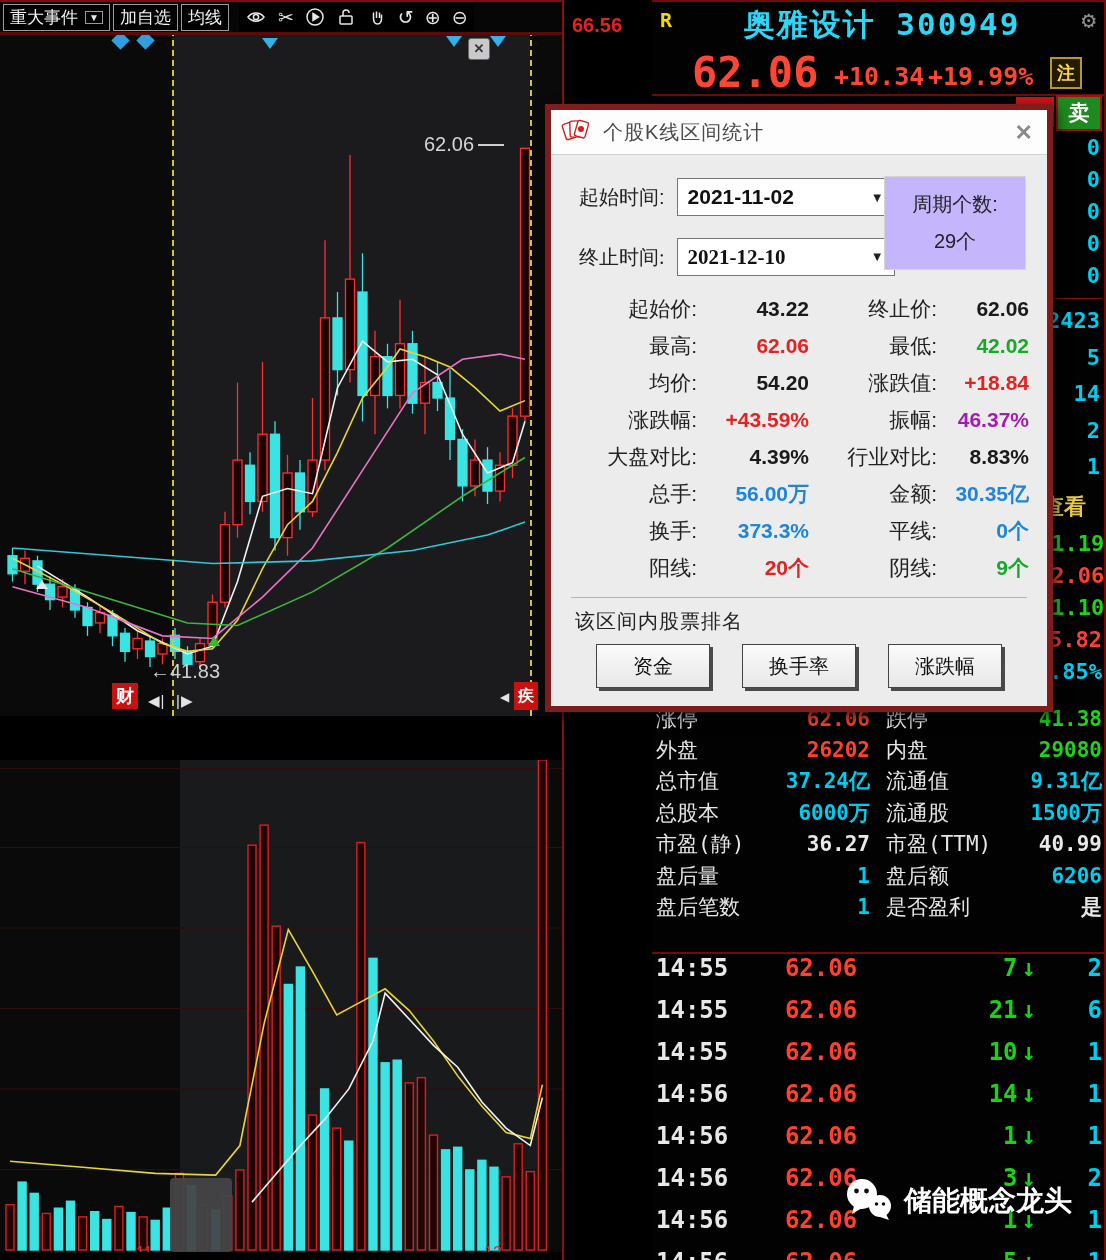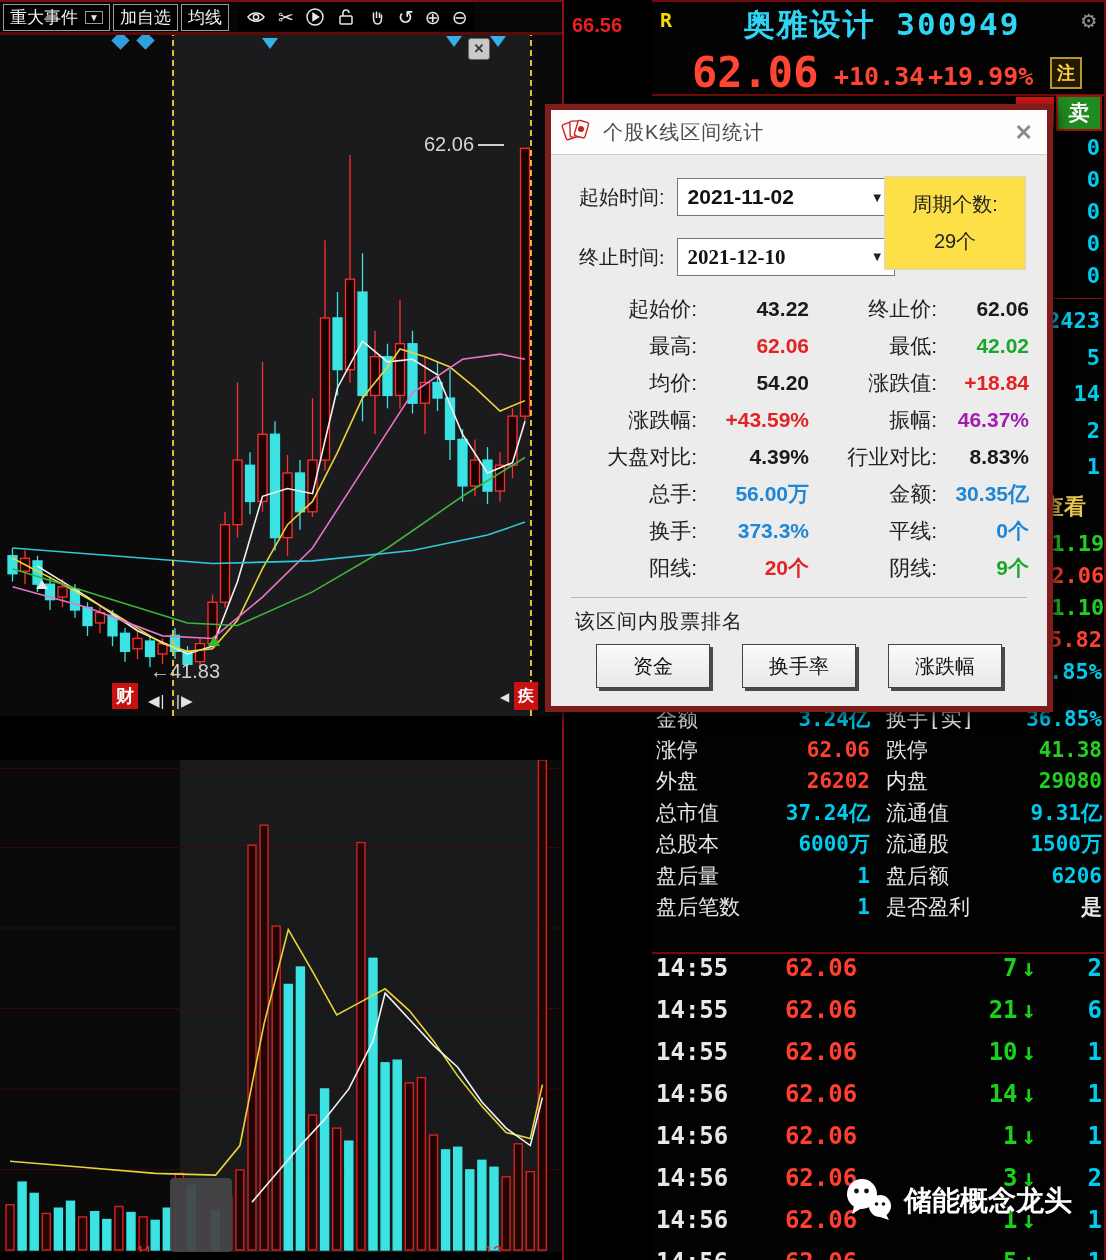--- a/index.html
+++ b/index.html
@@ -96,21 +96,21 @@
           border:6px solid #7f1d1d;box-shadow:4px 5px 12px rgba(0,0,0,.65);z-index:50;}
   .dtitle{position:absolute;left:0;top:0;width:100%;height:44px;background:#fdfdfd;border-bottom:1px solid #cfcfcf;
           display:flex;align-items:center;}
   .dtitle .ttext{margin-left:12px;font-size:20px;color:#4a4a4a;letter-spacing:1px;}
   .dclose{position:absolute;right:14px;top:10px;color:#8a8a8a;font-size:22px;font-weight:bold;}
   .dticon{margin-left:10px;}
   .drow{position:absolute;left:28px;display:flex;align-items:center;gap:12px;font-size:20px;color:#222;}
   .dsel{width:196px;height:36px;background:#fff;border:1px solid #777;display:flex;align-items:center;
         justify-content:space-between;padding:0 10px;font-size:21px;color:#111;font-weight:bold;}
   .dsel .arr{font-size:13px;color:#222;}
-  .pbox{position:absolute;left:333px;top:66px;width:140px;height:92px;background:#fde047;border:1px solid #d5d5d5;
+  .pbox{position:absolute;left:333px;top:66px;width:140px;height:92px;background:#c4b5fd;border:1px solid #d5d5d5;
         display:flex;flex-direction:column;align-items:center;justify-content:center;gap:10px;
         font-size:20px;color:#222;}
   .stats{position:absolute;left:18px;top:180px;width:460px;}
   .srow{display:flex;align-items:center;height:37px;font-size:21px;color:#1a1a1a;}
   .sl{width:128px;text-align:right;color:#222;}
   .sv{width:112px;text-align:right;font-weight:bold;}
   .sl2{width:128px;}
   .sv2{flex:1;}
   .dsep{position:absolute;left:20px;top:487px;width:456px;border-top:1px solid #b5b5b5;}
   .ranklbl{position:absolute;left:24px;top:498px;font-size:20px;color:#222;letter-spacing:1px;}
@@ -400,26 +400,20 @@
 
     <div><span style="color: rgb(33, 208, 33);">61.19</span></div>
         <div><span style="color: rgb(255, 64, 48);">62.06</span></div>
         <div><span style="color: rgb(33, 208, 33);">61.10</span></div>
         <div><span style="color: rgb(255, 64, 48);">5.82</span></div>
         <div><span style="color: rgb(0, 204, 238);">.85%</span></div>
       </div>
 
     <div class="inforows">
 
-    <div class="irow">
-        <span class="il">金额</span>
-        <span class="iv" style="color: rgb(0, 204, 238);">3.24亿</span>
-        <span class="il2">换手[实]</span>
-        <span class="iv2" style="color: rgb(0, 204, 238);">36.85%</span>
-      </div>
         <div class="irow">
         <span class="il">涨停</span>
         <span class="iv" style="color: rgb(255, 64, 48);">62.06</span>
         <span class="il2">跌停</span>
         <span class="iv2" style="color: rgb(33, 208, 33);">41.38</span>
       </div>
         <div class="irow">
         <span class="il">外盘</span>
         <span class="iv" style="color: rgb(255, 64, 48);">26202</span>
         <span class="il2">内盘</span>
@@ -429,20 +423,26 @@
         <span class="il">总市值</span>
         <span class="iv" style="color: rgb(0, 204, 238);">37.24亿</span>
         <span class="il2">流通值</span>
         <span class="iv2" style="color: rgb(0, 204, 238);">9.31亿</span>
       </div>
         <div class="irow">
         <span class="il">总股本</span>
         <span class="iv" style="color: rgb(0, 204, 238);">6000万</span>
         <span class="il2">流通股</span>
         <span class="iv2" style="color: rgb(0, 204, 238);">1500万</span>
+      </div>
+        <div class="irow">
+        <span class="il">市盈(静)</span>
+        <span class="iv" style="color: rgb(232, 232, 232);">36.27</span>
+        <span class="il2">市盈(TTM)</span>
+        <span class="iv2" style="color: rgb(232, 232, 232);">40.99</span>
       </div>
         <div class="irow">
         <span class="il">盘后量</span>
         <span class="iv" style="color: rgb(0, 204, 238);">1</span>
         <span class="il2">盘后额</span>
         <span class="iv2" style="color: rgb(0, 204, 238);">6206</span>
       </div>
         <div class="irow">
         <span class="il">盘后笔数</span>
         <span class="iv" style="color: rgb(0, 204, 238);">1</span>

